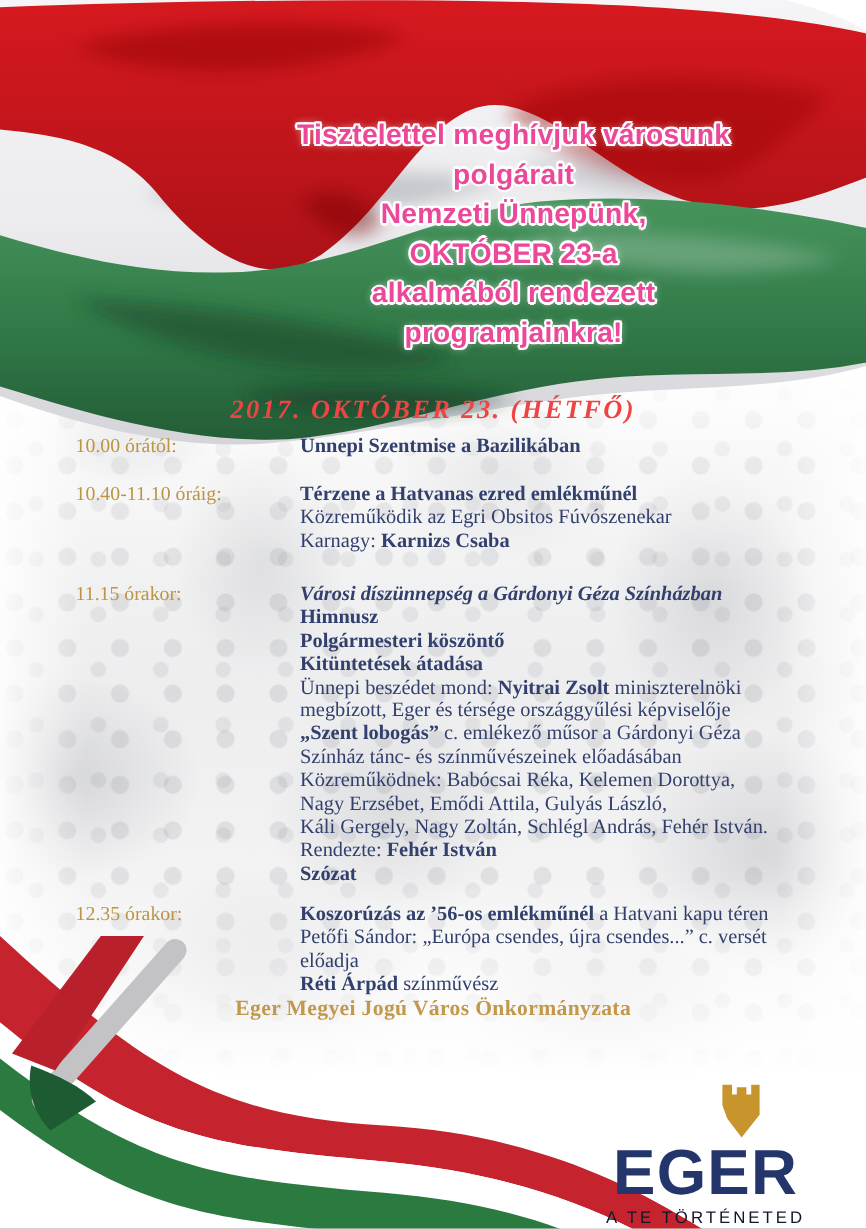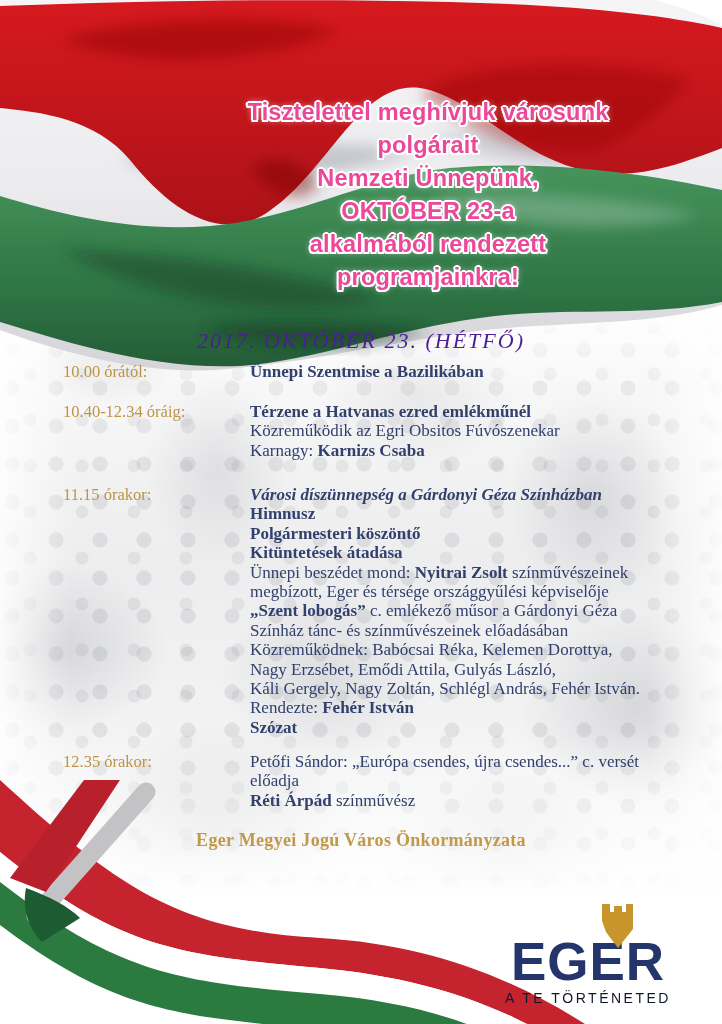--- a/index.html
+++ b/index.html
@@ -40,21 +40,21 @@
     font-family:"Liberation Sans", sans-serif;font-weight:bold;
     font-size:23.5px;line-height:33px;color:#ec4899;letter-spacing:.2px;
     text-shadow:
       -2px 0 0 #fff, 2px 0 0 #fff, 0 -2px 0 #fff, 0 2px 0 #fff,
       -1.5px -1.5px 0 #fff, 1.5px -1.5px 0 #fff, -1.5px 1.5px 0 #fff, 1.5px 1.5px 0 #fff,
       0 0 7px rgba(255,255,255,.95);
   }
   
   .date{
     position:absolute;left:0;top:328px;width:722px;text-align:center;
-    font-style:italic;font-size:22px;letter-spacing:2px;color:#4c1d95;
+    font-style:italic;font-size:22px;letter-spacing:2px;color:#ef4444;font-weight:bold;
   }
   
   .schedule{position:absolute;left:0;top:0;width:722px;height:736px;pointer-events:none;}
   .s-row{position:absolute;left:63px;width:650px;display:flex;}
   .s-row:nth-of-type(1){top:362px;}
   .s-row:nth-of-type(2){top:402px;}
   .s-row:nth-of-type(3){top:485px;}
   .s-row:nth-of-type(4){top:752px;}
   .s-time{
     flex:0 0 140px;color:#bd9444;font-size:16.5px;line-height:19.4px;
@@ -68,21 +68,21 @@
     position:absolute;left:0;top:830px;width:722px;text-align:center;
     font-weight:bold;font-size:18px;color:#c2984a;letter-spacing:.3px;
   }
   
   .ribbon-svg{position:absolute;left:0;top:780px;}
   
   .logo{position:absolute;left:468px;top:900px;width:240px;text-align:center;}
   .logo-tower{position:absolute;left:130px;top:3px;}
   .logo-name{
     font-family:"Liberation Sans", sans-serif;font-weight:bold;
-    font-size:53px;line-height:52px;letter-spacing:1px;color:#24356b;margin-top:36px;
+    font-size:53px;line-height:52px;letter-spacing:1px;color:#24356b;margin-top:52px;
   }
   .logo-tagline{
     font-family:"Liberation Sans", sans-serif;
     font-size:14px;letter-spacing:2.5px;color:#0f172a;margin-top:2px;
   }
 </style>
 </head>
 <body>
 
 <div class="poster">
@@ -155,48 +155,49 @@
   <div class="date">2017. OKTÓBER 23. (HÉTFŐ)</div>
 
   <div class="schedule">
       <div class="s-row">
         <div class="s-time">10.00 órától:</div>
         <div class="s-content">
           <div class="s-line"><span class="b">Ünnepi Szentmise a Bazilikában</span></div>
         </div>
       </div>
       <div class="s-row">
-        <div class="s-time">10.40-12.34 óráig:</div>
+        <div class="s-time">10.40-11.10 óráig:</div>
         <div class="s-content">
           <div class="s-line"><span class="b">Térzene a Hatvanas ezred emlékműnél</span></div>
           <div class="s-line"><span>Közreműködik az Egri Obsitos Fúvószenekar</span></div>
           <div class="s-line"><span>Karnagy: </span><span class="b">Karnizs Csaba</span></div>
         </div>
       </div>
       <div class="s-row">
         <div class="s-time">11.15 órakor:</div>
         <div class="s-content">
           <div class="s-line"><span class="b i">Városi díszünnepség a Gárdonyi Géza Színházban</span></div>
           <div class="s-line"><span class="b">Himnusz</span></div>
           <div class="s-line"><span class="b">Polgármesteri köszöntő</span></div>
           <div class="s-line"><span class="b">Kitüntetések átadása</span></div>
-          <div class="s-line"><span>Ünnepi beszédet mond: </span><span class="b">Nyitrai Zsolt</span><span> színművészeinek</span></div>
+          <div class="s-line"><span>Ünnepi beszédet mond: </span><span class="b">Nyitrai Zsolt</span><span> miniszterelnöki</span></div>
           <div class="s-line"><span>megbízott, Eger és térsége országgyűlési képviselője</span></div>
           <div class="s-line"><span class="b">„Szent lobogás”</span><span> c. emlékező műsor a Gárdonyi Géza</span></div>
           <div class="s-line"><span>Színház tánc- és színművészeinek előadásában</span></div>
           <div class="s-line"><span>Közreműködnek: Babócsai Réka, Kelemen Dorottya,</span></div>
           <div class="s-line"><span>Nagy Erzsébet, Emődi Attila, Gulyás László,</span></div>
           <div class="s-line"><span>Káli Gergely, Nagy Zoltán, Schlégl András, Fehér István.</span></div>
           <div class="s-line"><span>Rendezte: </span><span class="b">Fehér István</span></div>
           <div class="s-line"><span class="b">Szózat</span></div>
         </div>
       </div>
       <div class="s-row">
         <div class="s-time">12.35 órakor:</div>
         <div class="s-content">
+          <div class="s-line"><span class="b">Koszorúzás az ’56-os emlékműnél</span><span> a Hatvani kapu téren</span></div>
           <div class="s-line"><span>Petőfi Sándor: „Európa csendes, újra csendes...” c. versét</span></div>
           <div class="s-line"><span>előadja</span></div>
           <div class="s-line"><span class="b">Réti Árpád</span><span> színművész</span></div>
         </div>
       </div>
     </div>
 
   <div class="organizer">Eger Megyei Jogú Város Önkormányzata</div>
 
   <svg class="ribbon-svg" width="722" height="244" viewBox="0 0 722 244">

